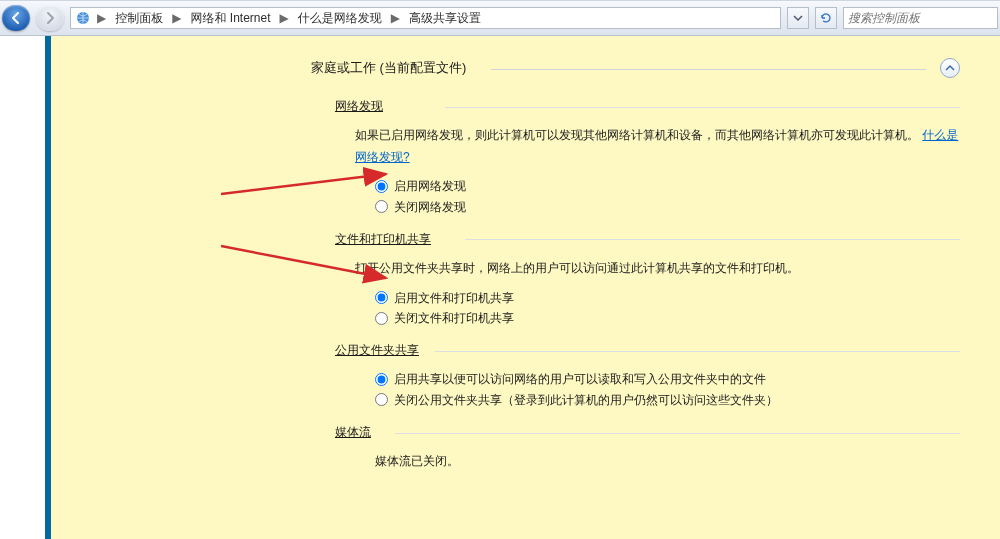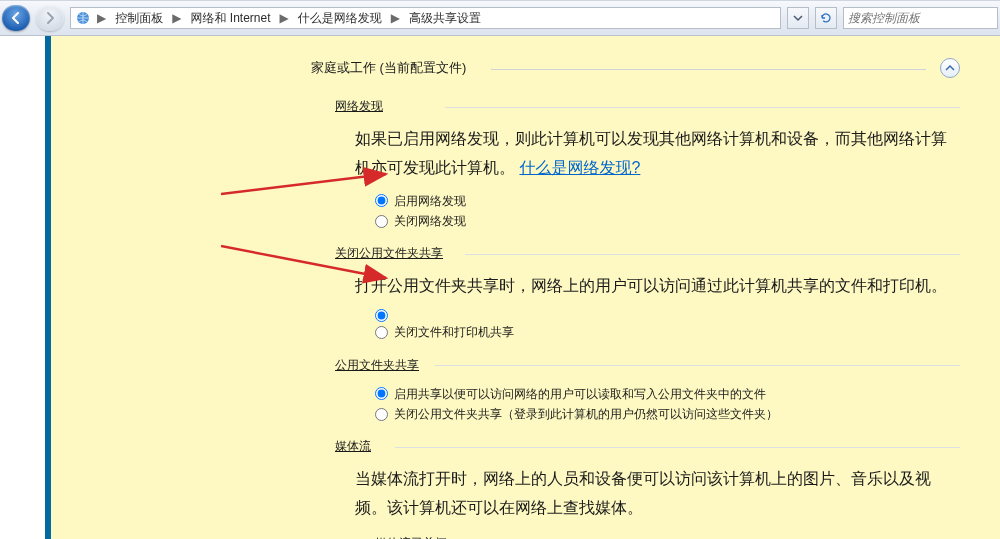--- a/index.html
+++ b/index.html
@@ -150,21 +150,21 @@
       right: 0;
       top: 50%;
       height: 1px;
       background: #dcdfe4;
     }
     .section-title.t2 .hr { left: 130px; }
     .section-title.t3 .hr { left: 100px; }
     .section-title.t4 .hr { left: 60px; }
     .section-desc {
       margin-left: 20px;
-      font-size: 16px;
+      font-size: 12px;
       line-height: 1.8;
       color: #1a1a1a;
     }
     .link { color: #0066cc; cursor: pointer; text-decoration: underline; }
     .radios { margin: 8px 0 0 40px; }
     .radio-row {
       display: flex;
       align-items: center;
       gap: 6px;
       line-height: 1.7;
@@ -256,29 +256,30 @@
         </label>
         <label class="radio-row">
           <input type="radio" name="disc" style="">
           <span>关闭网络发现</span>
         </label>
       </div>
     </div>
 
     <div class="section">
       <div class="section-title t2">
-        <span>关闭公用文件夹共享</span>
+        <span>文件和打印机共享</span>
         <span class="hr"></span>
       </div>
       <div class="section-desc">
         <span>打开公用文件夹共享时，网络上的用户可以访问通过此计算机共享的文件和打印机。</span>
       </div>
       <div class="radios">
         <label class="radio-row">
           <input type="radio" name="fps" checked="" style="">
+          <span>启用文件和打印机共享</span>
         </label>
         <label class="radio-row">
           <input type="radio" name="fps" style="">
           <span>关闭文件和打印机共享</span>
         </label>
       </div>
     </div>
 
     <div class="section">
       <div class="section-title t3">
@@ -294,23 +295,20 @@
           <input type="radio" name="pfs" style="">
           <span>关闭公用文件夹共享（登录到此计算机的用户仍然可以访问这些文件夹）</span>
         </label>
       </div>
     </div>
 
     <div class="section">
       <div class="section-title t4">
         <span>媒体流</span>
         <span class="hr"></span>
-      </div>
-      <div class="section-desc">
-        <span>当媒体流打开时，网络上的人员和设备便可以访问该计算机上的图片、音乐以及视频。该计算机还可以在网络上查找媒体。</span>
       </div>
       <div class="media-status">
         <div>媒体流已关闭。</div>
 
       </div>
     </div>
 
   </div>
 
   <svg class="arrow" style="left:170px;top:110px" width="180" height="50">

